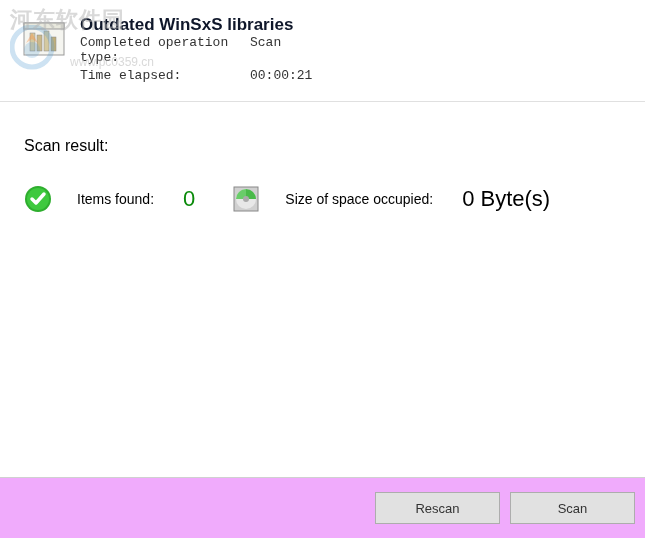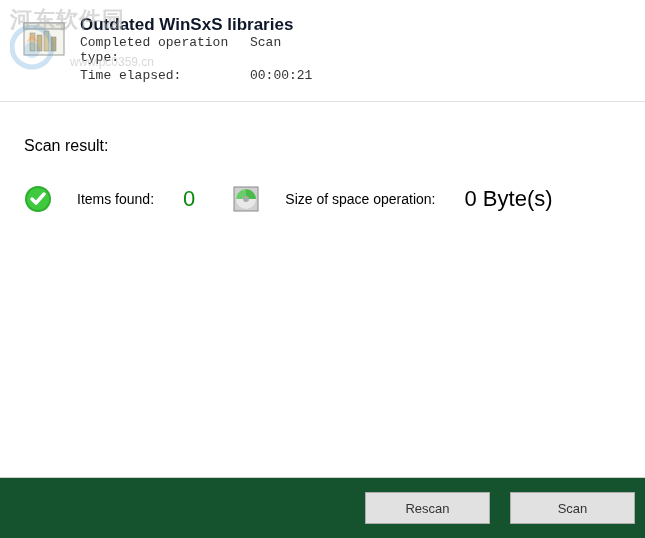--- a/index.html
+++ b/index.html
@@ -119,22 +119,22 @@
     }
     .footer {
       position: absolute;
       bottom: 0;
       left: 0;
       right: 0;
       border-top: 1px solid #d0d0d0;
       padding: 14px 10px;
       display: flex;
       justify-content: flex-end;
-      gap: 20px;
-      background: #14532d;
+      gap: 10px;
+      background: #f0abfc;
     }
     .btn {
       min-width: 125px;
       height: 32px;
       background: #e1e1e1;
       border: 1px solid #adadad;
       font-size: 13px;
       color: #333;
       cursor: pointer;
       font-family: inherit;
@@ -190,21 +190,21 @@
 
     <div class="disk-icon">
       <svg viewBox="0 0 28 28">
         <rect x="2" y="2" width="24" height="24" fill="#d0d0d0" stroke="#888" stroke-width="1"></rect>
         <ellipse cx="14" cy="14" rx="10" ry="10" fill="#e8e8e8"></ellipse>
         <path d="M 14 4 A 10 10 0 0 1 24 14 L 14 14 Z" fill="#4aba4a"></path>
         <path d="M 14 14 L 4 14 A 10 10 0 0 1 14 4 Z" fill="#6acc6a"></path>
         <circle cx="14" cy="14" r="3" fill="#aaa"></circle>
       </svg>
     </div>
-    <span class="result-label">Size of space operation:</span>
+    <span class="result-label">Size of space occupied:</span>
     <span class="result-value-black">0 Byte(s)</span>
   </div>
 </div>
 
 <div class="footer">
   <button class="btn">Rescan</button>
   <button class="btn">Scan</button>
 </div>
 
 </body></html>

